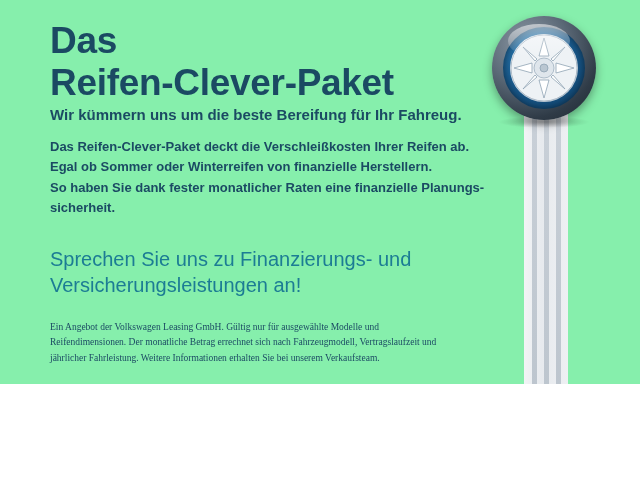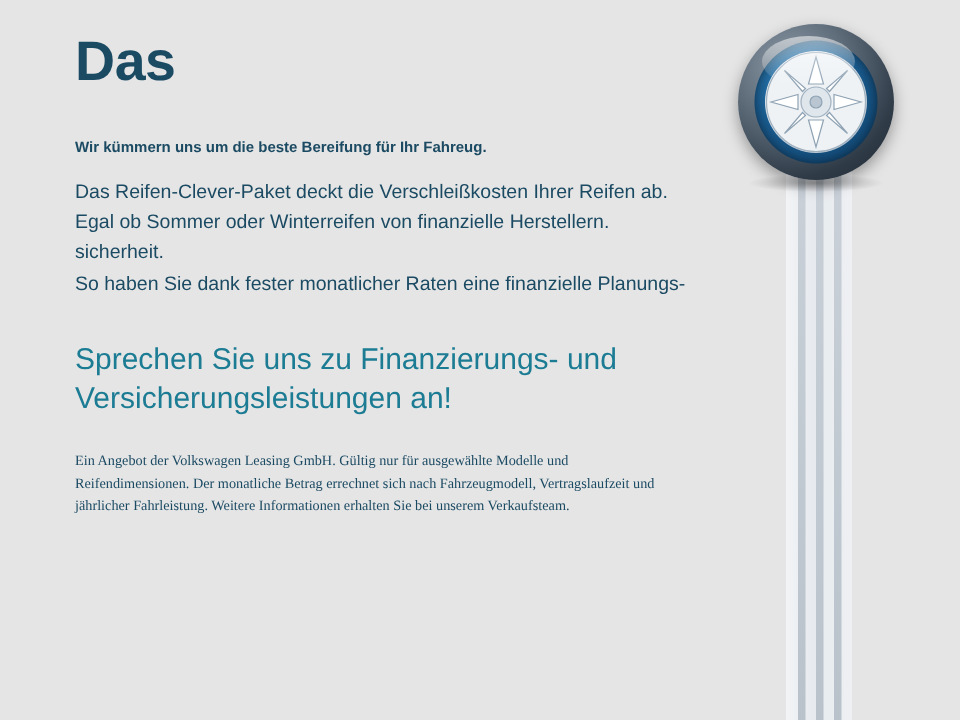--- a/index.html
+++ b/index.html
@@ -6,22 +6,22 @@
     margin: 0;
     padding: 0;
     background: #ffffff;
   }
   body {
     font-family: "Liberation Sans", sans-serif;
   }
   #page {
     position: relative;
     width: 640px;
-    height: 480px;
-    background: #e5e5e5;
+    height: 384px;
+    background: #86efac;
     overflow: hidden;
   }
 
   
   .stripes {
     position: absolute;
     left: 518px;
     top: 108px;
     width: 62px;
     height: 372px;
@@ -100,32 +100,31 @@
     font-size: 37px;
     font-weight: bold;
     line-height: 1.14;
     letter-spacing: -0.3px;
     margin: 0 0 0 0;
   }
   .headline .l2 { display: block; }
 
   .subhead {
     color: #1b4a63;
-    font-size: 10px;
+    font-size: 15px;
     font-weight: bold;
-    margin-top: 30px;
     line-height: 1.4;
   }
   .body-copy {
     color: #1b4a63;
     font-size: 13px;
     line-height: 1.55;
     margin-top: 12px;
   }
-  .body-copy div { white-space: nowrap; }
+  .body-copy div { white-space: nowrap; font-weight: bold; }
 
   .cta {
     color: #1c7c94;
     font-size: 20px;
     font-weight: normal;
     line-height: 1.3;
     margin-top: 28px;
   }
   .cta .l2 { display: block; }
 
@@ -172,29 +171,30 @@
         <circle cx="34" cy="34" r="4" fill="#b9c6d1" stroke="#8fa3b4"></circle>
       </g>
     </svg>
     <div class="gloss"></div>
   </div>
 
   <div class="content">
 
     <h1 class="headline">
       <span>Das</span>
+      <span class="l2">Reifen-Clever-Paket</span>
     </h1>
 
     <div class="subhead">Wir kümmern uns um die beste Bereifung für Ihr Fahreug.</div>
 
     <div class="body-copy">
       <div>Das Reifen-Clever-Paket deckt die Verschleißkosten Ihrer Reifen ab.</div>
       <div>Egal ob Sommer oder Winterreifen von finanzielle Herstellern.</div>
+      <div>So haben Sie dank fester monatlicher Raten eine finanzielle Planungs-</div>
       <div>sicherheit.</div>
-      <div>So haben Sie dank fester monatlicher Raten eine finanzielle Planungs-</div>
     </div>
 
     <div class="cta">
       <span>Sprechen Sie uns zu Finanzierungs- und</span>
       <span class="l2">Versicherungsleistungen an!</span>
     </div>
 
     <div class="legal">Ein Angebot der Volkswagen Leasing GmbH. Gültig nur für ausgewählte Modelle und Reifendimensionen. Der monatliche Betrag errechnet sich nach Fahrzeugmodell, Vertragslaufzeit und jährlicher Fahrleistung. Weitere Informationen erhalten Sie bei unserem Verkaufsteam.</div>
 
   </div>

